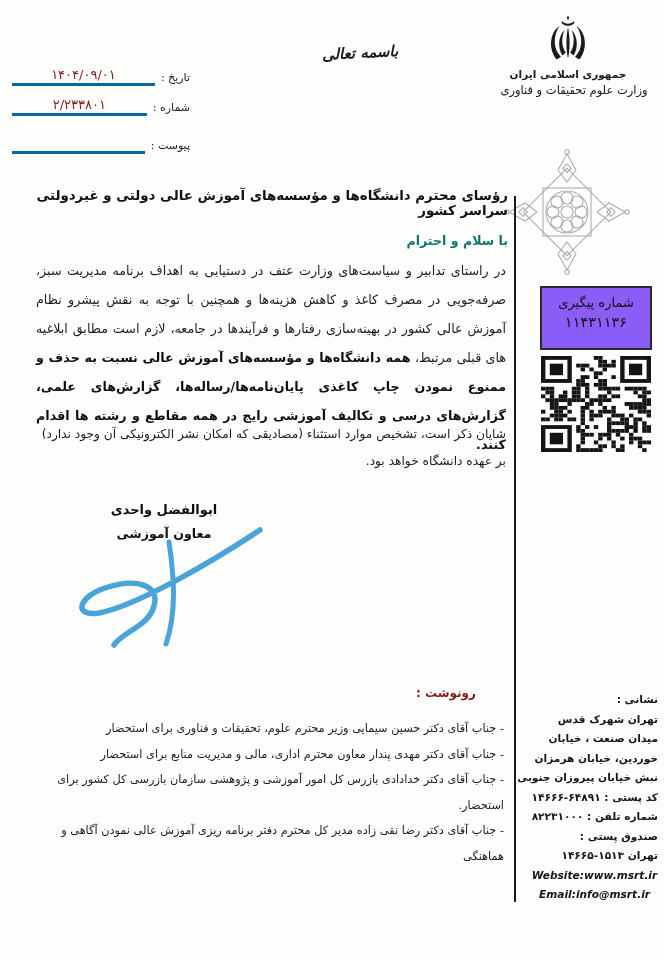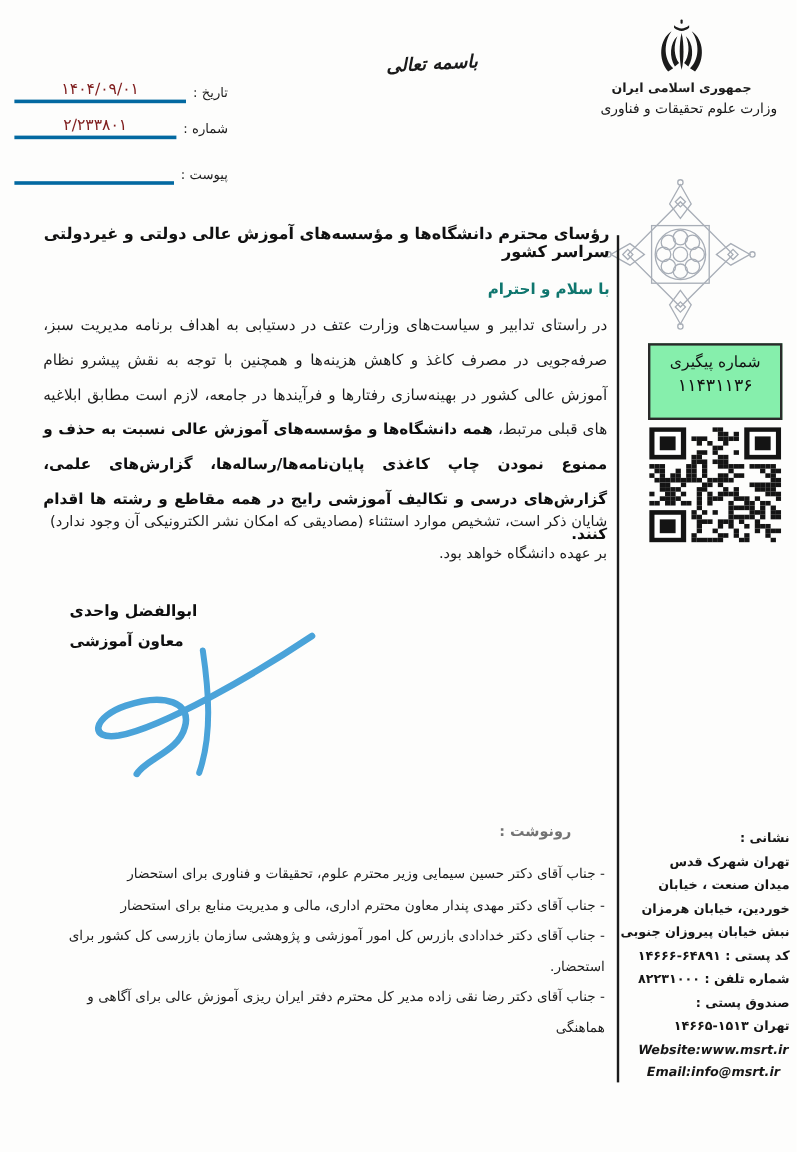--- a/index.html
+++ b/index.html
@@ -23,48 +23,48 @@
   .meta-value { flex:1; text-align:center; font-size:13px; color:#7f1d1d; border-bottom:3px solid #0369a1;
     padding-bottom:1px; letter-spacing:1px; white-space:nowrap; }
   .meta-row.attachment { margin-top:8px; }
   .meta-row.attachment .meta-value { height:16px; }
 
   
   .ornament { position:absolute; left:504px; top:146px; width:126px; height:132px; opacity:.85; }
   .divider { position:absolute; left:514px; top:196px; width:2.4px; height:706px; background:#1b1b1b; }
 
   .tracking-box { position:absolute; left:540px; top:286px; width:112px; height:64px;
-    border:2px solid #2a2a2a; text-align:center; padding-top:7px; background:#86efac; }
+    border:2px solid #2a2a2a; text-align:center; padding-top:7px; background:#8b5cf6; }
   .tracking-label { font-size:13px; color:#111; }
   .tracking-number { font-size:14.5px; color:#111; letter-spacing:2px; margin-top:4px; }
 
   .qr { position:absolute; left:541px; top:356px; width:110px; height:96px; }
 
   .address { position:absolute; left:516px; top:690px; width:142px; text-align:right;
     font-size:10.6px; font-weight:700; line-height:19.5px; color:#161616; }
   .address .latin { direction:ltr; text-align:center; font-style:italic; font-size:10.6px;padding-left:15px; }
 
   
   .recipient { position:absolute; left:30px; top:188px; width:478px; text-align:right;
     font-size:13.4px; font-weight:700; color:#111; }
   .salutation { position:absolute; left:30px; top:233px; width:478px; text-align:right;
     font-size:12.6px; font-weight:700; color:#0f766e; }
   .body-par { position:absolute; left:36px; top:256px; width:470px; font-size:12.7px;
     line-height:29px; text-align:justify; text-align-last:right; color:#1c1c1c; }
   .body-par .bold { font-weight:700; color:#0f0f0f; }
   .note-par { position:absolute; left:36px; top:421px; width:470px; font-size:12.2px;
     line-height:27px; text-align:right; color:#1c1c1c; }
 
-  .sig-block { position:absolute; left:58px; top:502px; width:212px; text-align:left; }
+  .sig-block { position:absolute; left:58px; top:502px; width:212px; text-align:center; }
   .sig-name { font-size:13px; font-weight:700; color:#0e0e0e; }
   .sig-title { font-size:12.6px; font-weight:700; color:#101010; margin-top:9px; }
   .sig-ink { position:absolute; left:52px; top:516px; width:220px; height:132px; pointer-events:none; }
 
   .cc-label { position:absolute; left:398px; top:686px; width:78px; text-align:right;
-    font-size:12px; font-weight:700; color:#737373; }
+    font-size:12px; font-weight:700; color:#7f1d1d; }
   .cc-list { position:absolute; left:30px; top:716px; width:474px; text-align:right;
     font-size:11.3px; line-height:25.5px; color:#1d1d1d; }
   .cc-item { margin:0; }
 </style>
 </head>
 <body>
 
 <div class="page">
 
   <div class="emblem-block">
@@ -380,21 +380,21 @@
       <path class="ink" d="M 208 14 C 160 46 84 90 47 97 C 21 101 26 81 53 72 C 86 61 108 70 102 90 C 97 110 70 116 62 129" stroke-width="5.5" stroke="#4aa3d9"></path>
       <path class="ink" d="M 117 26 C 122 60 125 96 114 128" stroke-width="5" stroke="#4aa3d9"></path>
     </g>
   </svg>
 
   <div class="cc-label">رونوشت :</div>
   <div class="cc-list">
     <div class="cc-item">- جناب آقای دکتر حسین سیمایی وزیر محترم علوم، تحقیقات و فناوری برای استحضار</div>
     <div class="cc-item">- جناب آقای دکتر مهدی پندار معاون محترم اداری، مالی و مدیریت منابع برای استحضار</div>
     <div class="cc-item">- جناب آقای دکتر خدادادی بازرس کل امور آموزشی و پژوهشی سازمان بازرسی کل کشور برای استحضار.</div>
-    <div class="cc-item">- جناب آقای دکتر رضا نقی زاده مدیر کل محترم دفتر ایران ریزی آموزش عالی برای آگاهی و هماهنگی</div>
+    <div class="cc-item">- جناب آقای دکتر رضا نقی زاده مدیر کل محترم دفتر برنامه ریزی آموزش عالی نمودن آگاهی و هماهنگی</div>
   </div>
 
   <div class="address">
     <div>نشانی :</div>
     <div>تهران شهرک قدس</div>
     <div>میدان صنعت ، خیابان</div>
     <div>خوردین، خیابان هرمزان</div>
     <div>نبش خیابان پیروزان جنوبی</div>
     <div>کد پستی : ۶۴۸۹۱-۱۴۶۶۶</div>
     <div>شماره تلفن : ۸۲۲۳۱۰۰۰</div>

